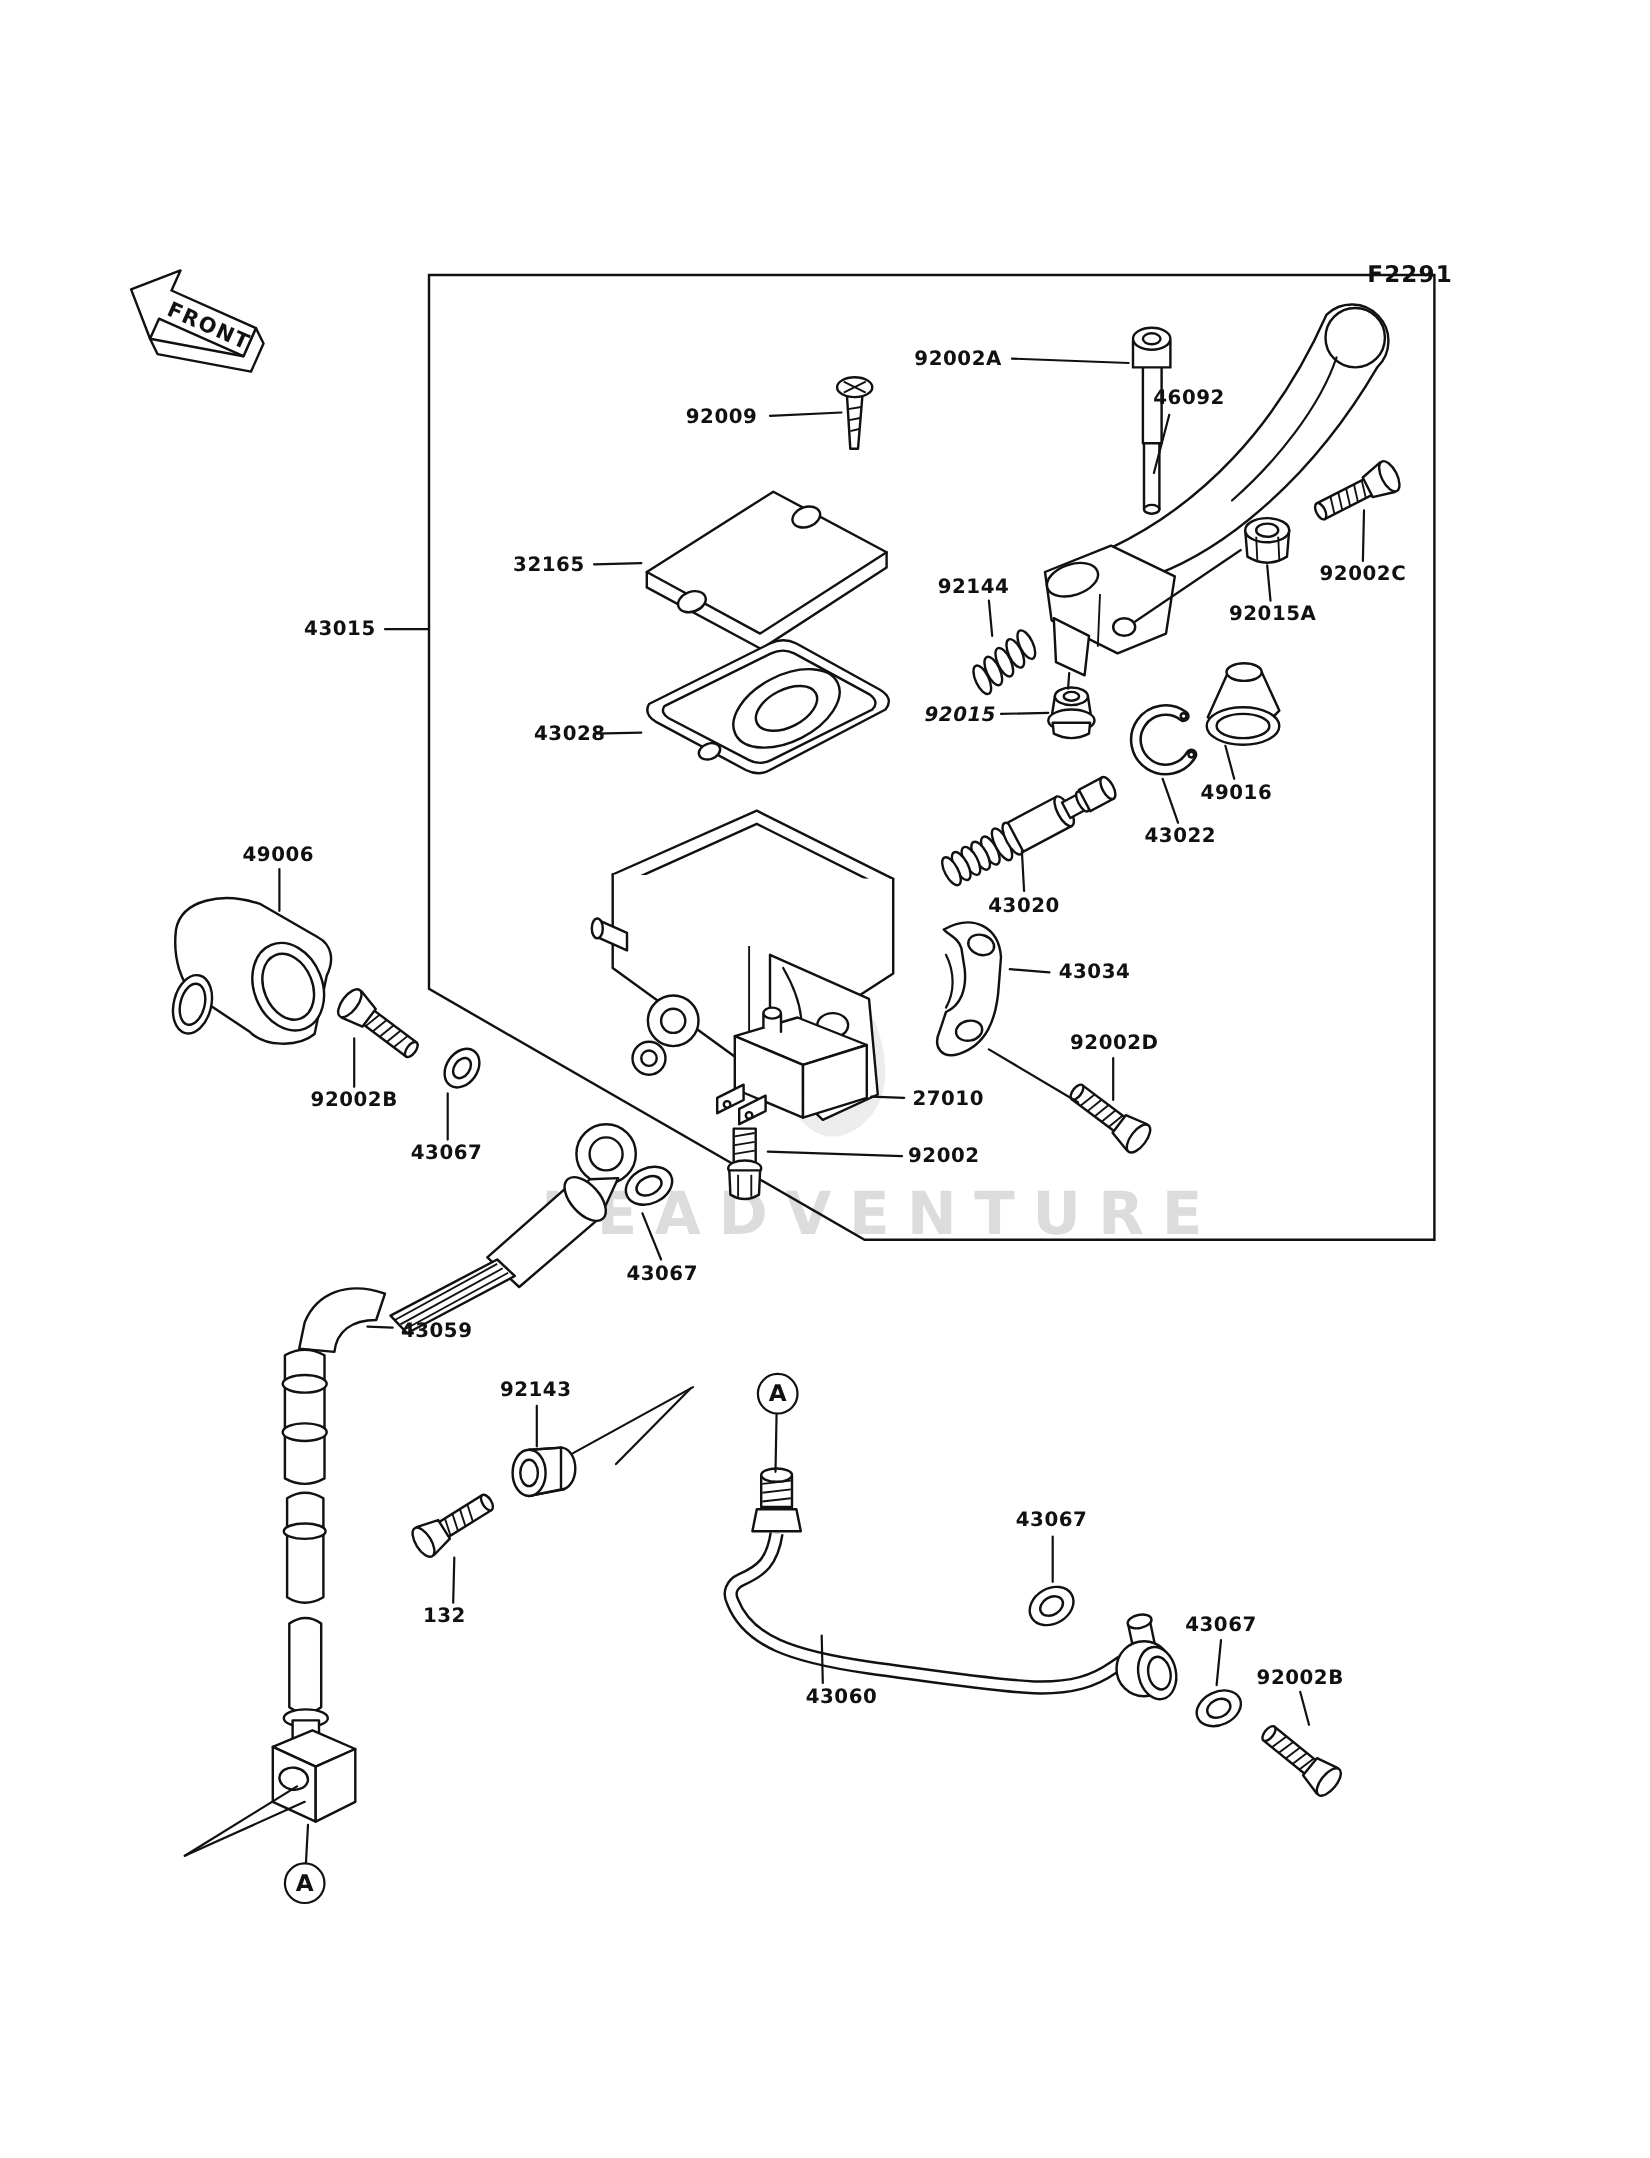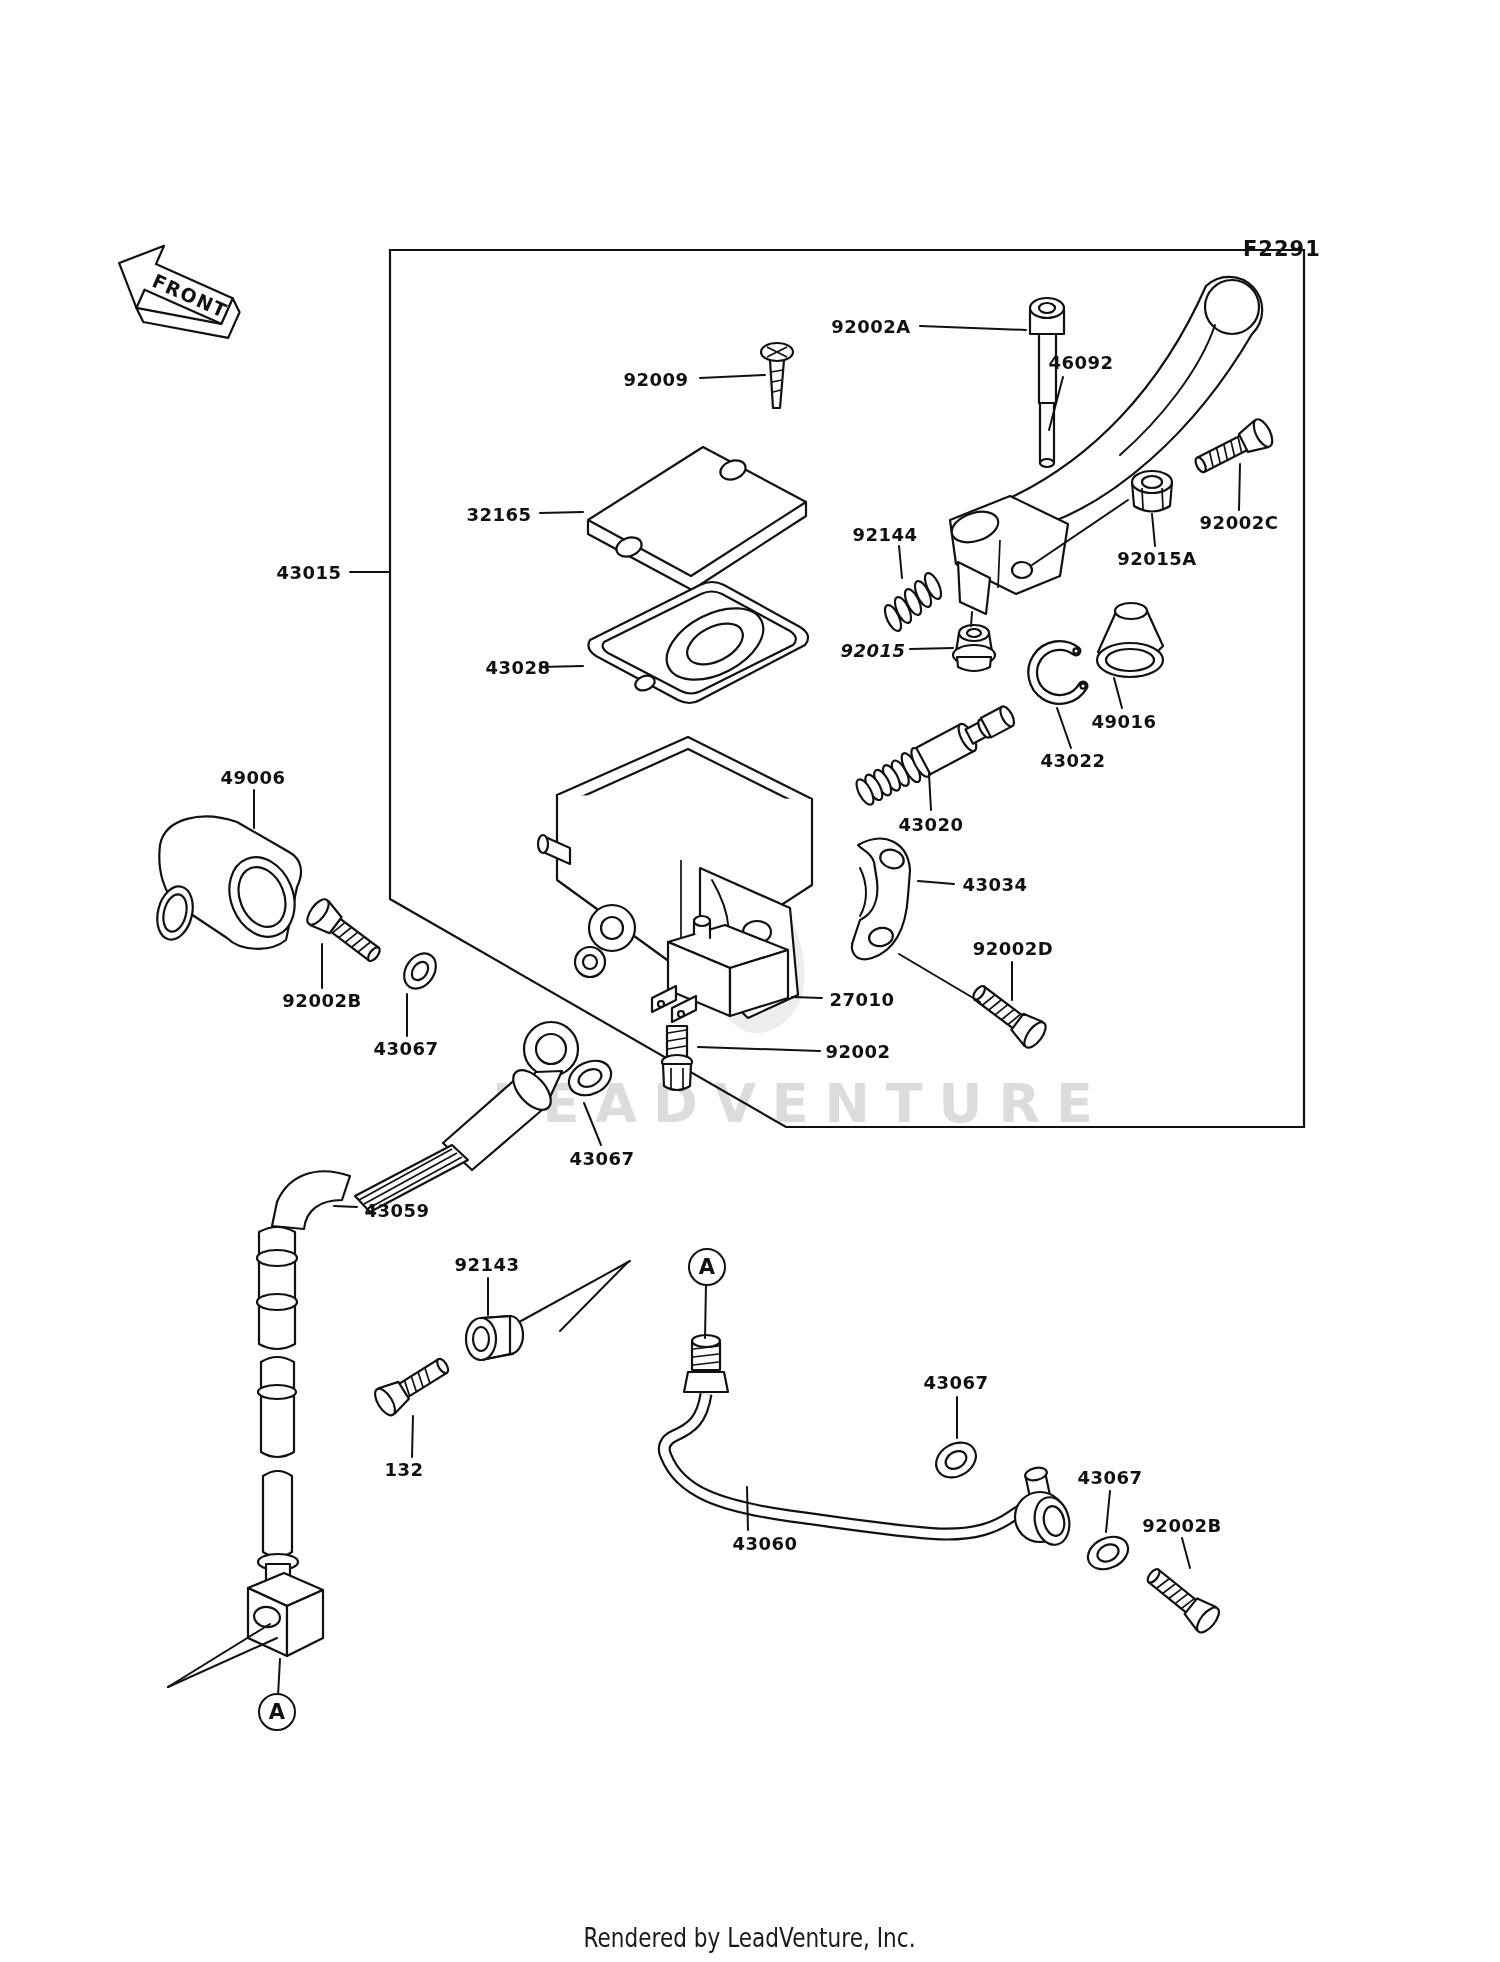--- a/index.html
+++ b/index.html
@@ -417,16 +417,13 @@
       <div class="plabel" style="left: 397px; top: 1210px;">43059</div>
       <div class="plabel" style="left: 487px; top: 1264px;">92143</div>
       <div class="plabel" style="left: 404px; top: 1469px;">132</div>
       <div class="plabel" style="left: 765px; top: 1543px;">43060</div>
       <div class="plabel" style="left: 956px; top: 1382px;">43067</div>
       <div class="plabel" style="left: 1110px; top: 1477px;">43067</div>
       <div class="plabel" style="left: 1182px; top: 1525px;">92002B</div>
       <div class="plabel circled" style="left: 707px; top: 1267px;">A</div>
       <div class="plabel circled" style="left: 277px; top: 1712px;">A</div>
     </div>
-  <div id="footer">
-    <span>Rendered by LeadVenture, Inc.</span>
-  </div>
 </div>
 
 </body></html>

